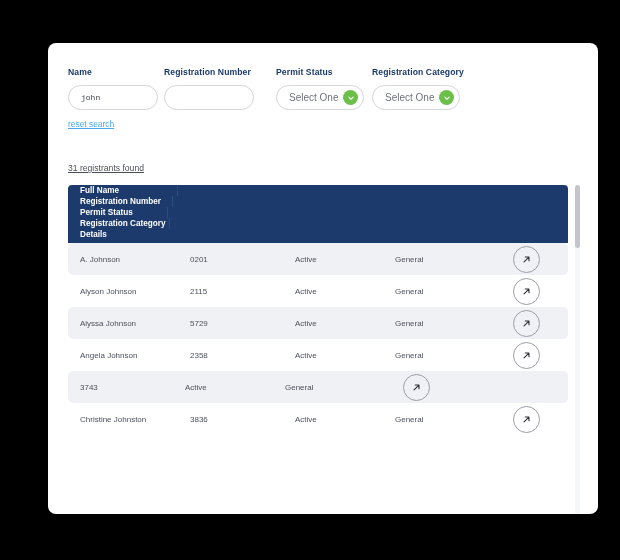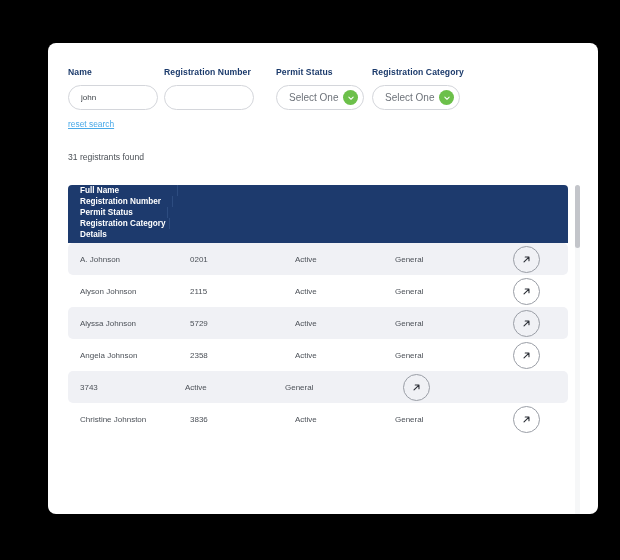--- a/index.html
+++ b/index.html
@@ -54,21 +54,21 @@
     margin-bottom: 8px;
     white-space: nowrap;
   }
   .text-input {
     box-sizing: border-box;
     width: 90px;
     height: 25px;
     border: 1px solid #d4d6db;
     border-radius: 13px;
     background: #ffffff;
-    font-family: Liberation Sans, sans-serif;
+    font-family: Liberation Mono, monospace;
     font-size: 8px;
     color: #3d4css;
     color: #3d4248;
     padding: 0 12px;
     outline: none;
   }
   .text-input::placeholder { color: #b9bcc2; }
 
   .select-box {
     box-sizing: border-box;
@@ -114,23 +114,24 @@
     font-size: 8.4px;
     color: #49a9e8;
     text-decoration: underline;
     cursor: pointer;
   }
 
   
   #results-count {
     position: absolute;
     left: 20px;
-    top: 109px;
+    top: 120px;
     font-size: 8.6px;
     color: #4b5056;
+    text-decoration: underline;
   }
 
   
   #results-table {
     position: absolute;
     left: 20px;
     top: 142px;
     width: 512px;
     height: 330px;
     overflow: hidden;

